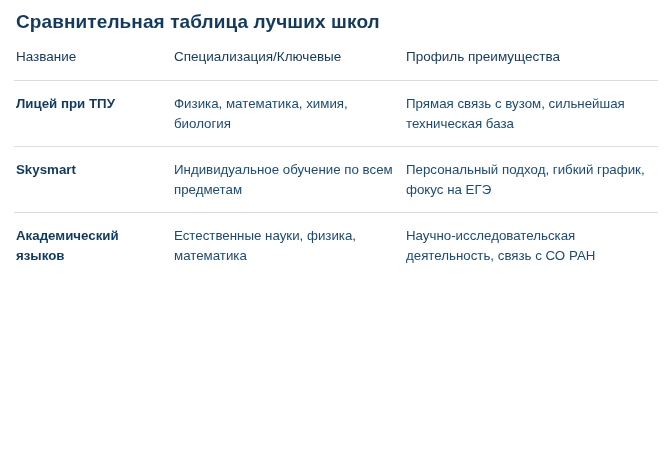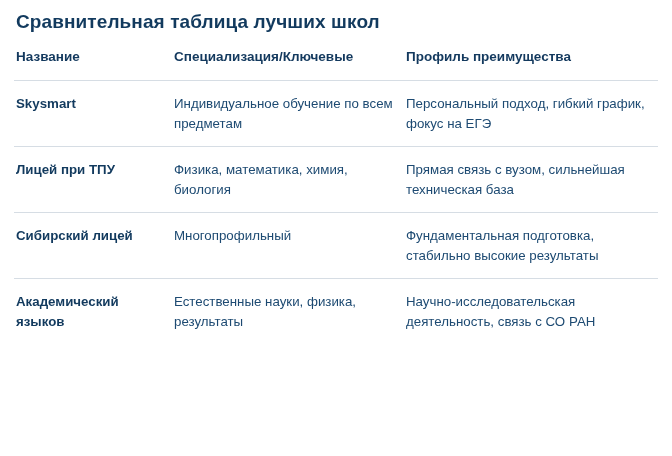--- a/index.html
+++ b/index.html
@@ -34,21 +34,21 @@
     border-collapse: collapse;
     table-layout: fixed;
   }
   table.comparison col.c1 { width: 158px; }
   table.comparison col.c2 { width: 232px; }
   table.comparison col.c3 { width: 254px; }
 
   table.comparison thead th {
     text-align: left;
     font-size: 13.5px;
-    font-weight: bold;
+    font-weight: normal;
     color: #13395e;
     padding: 0 10px 14px 2px;
     border-bottom: 1px solid #d6dde4;
     vertical-align: top;
     line-height: 18px;
   }
   table.comparison tbody td {
     font-size: 13.3px;
     color: #1d4a72;
     padding: 13px 10px 13px 2px;
@@ -79,35 +79,30 @@
     </colgroup>
     <thead>
       <tr>
         <th>Название</th>
         <th>Специализация/Ключевые</th>
         <th>Профиль преимущества</th>
       </tr>
     </thead>
     <tbody>
       <tr>
+        <td class="name">Лицей при ТПУ</td>
+        <td>Физика, математика, химия, биология</td>
+        <td>Прямая связь с вузом, сильнейшая техническая база</td>
+      </tr>
+      <tr>
         <td class="name">Skysmart</td>
         <td>Индивидуальное обучение по всем предметам</td>
         <td>Персональный подход, гибкий график, фокус на ЕГЭ</td>
       </tr>
       <tr>
-        <td class="name">Лицей при ТПУ</td>
-        <td>Физика, математика, химия, биология</td>
-        <td>Прямая связь с вузом, сильнейшая техническая база</td>
-      </tr>
-      <tr>
-        <td class="name">Сибирский лицей</td>
-        <td>Многопрофильный</td>
-        <td>Фундаментальная подготовка, стабильно высокие результаты</td>
-      </tr>
-      <tr>
         <td class="name">Академический языков</td>
-        <td>Естественные науки, физика, результаты</td>
+        <td>Естественные науки, физика, математика</td>
         <td>Научно-исследовательская деятельность, связь с СО РАН</td>
       </tr>
     </tbody>
   </table>
 
 </div>
 
 </body></html>

